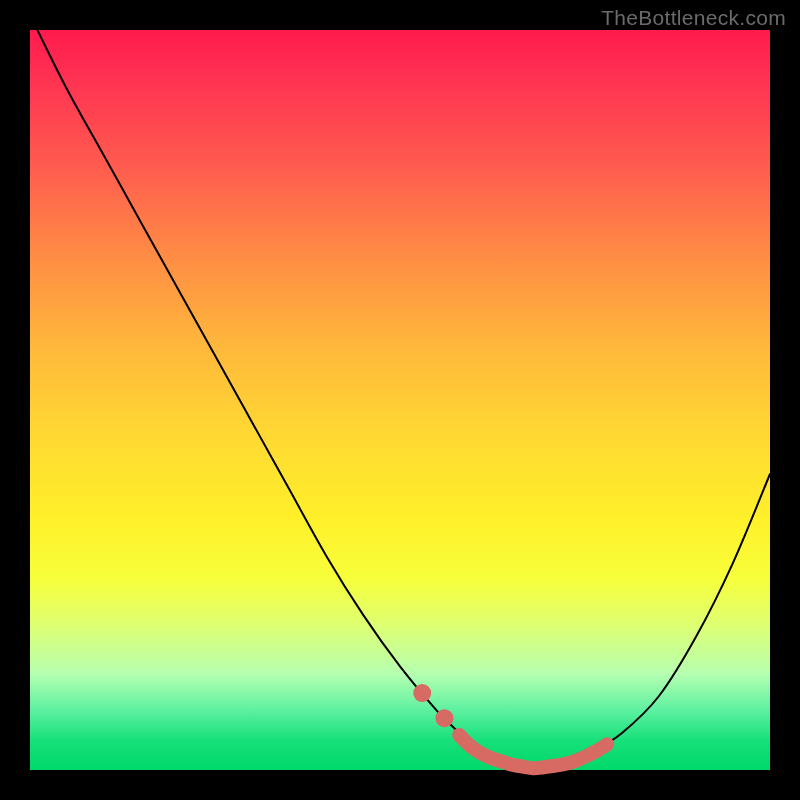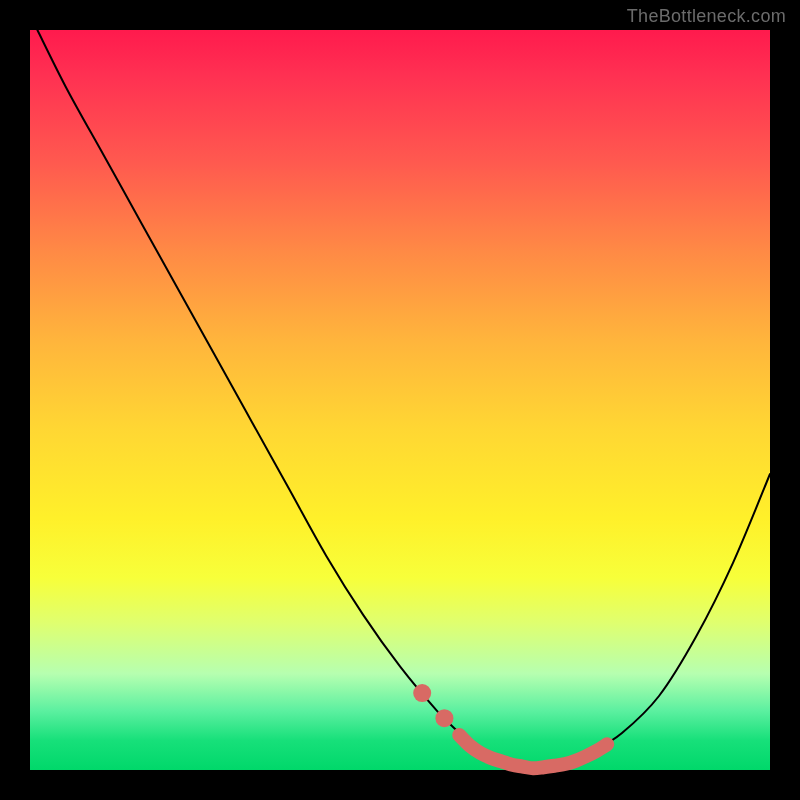--- a/index.html
+++ b/index.html
@@ -32,21 +32,21 @@
       #5cf0a0 92%,
       #17e07a 96%,
       #00d86a 100%
     );
   }
   .watermark {
     position: absolute;
     top: 6px;
     right: 14px;
     color: #6b6b6b;
-    font-size: 18px;
+    font-size: 21px;
     font-weight: 500;
     letter-spacing: 0.3px;
     user-select: none;
     pointer-events: none;
   }
   svg.plot {
     position: absolute;
     left: 30px;
     top: 30px;
     width: 740px;

